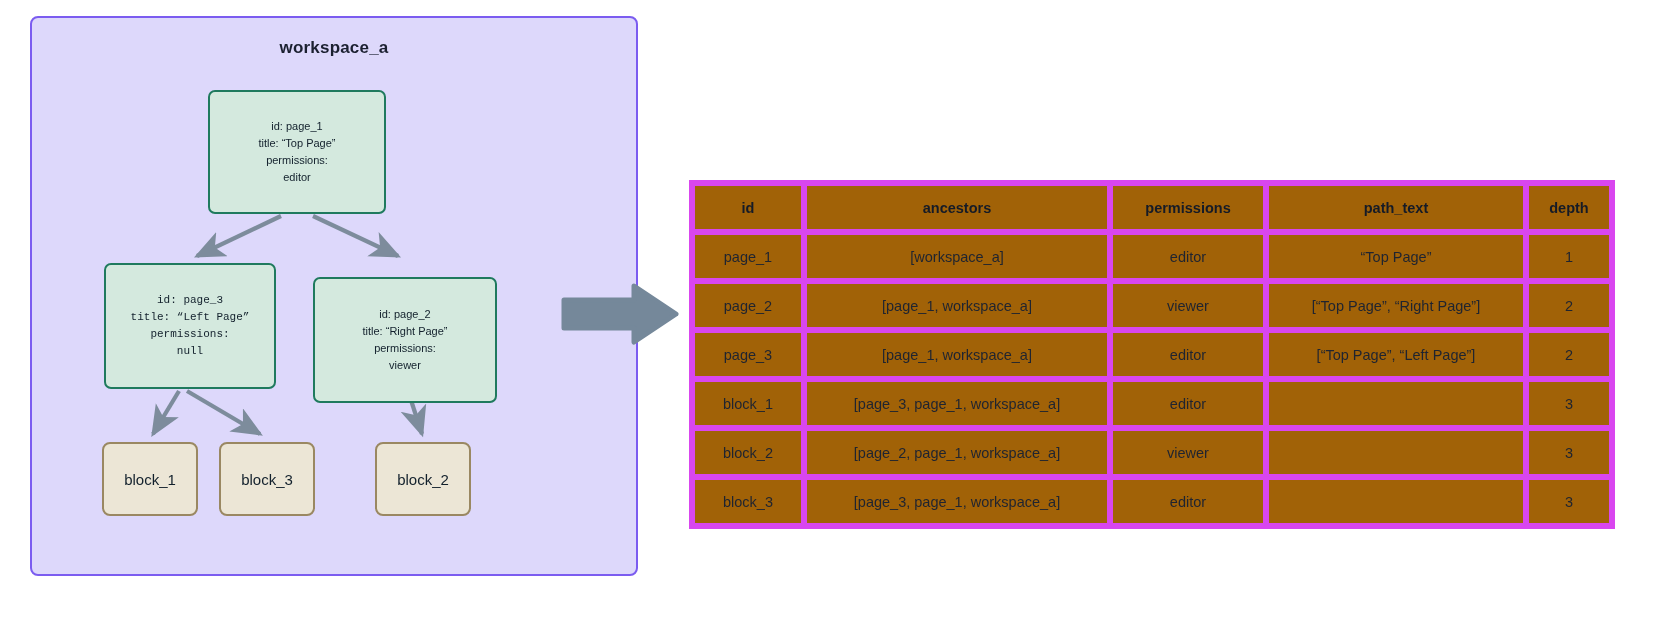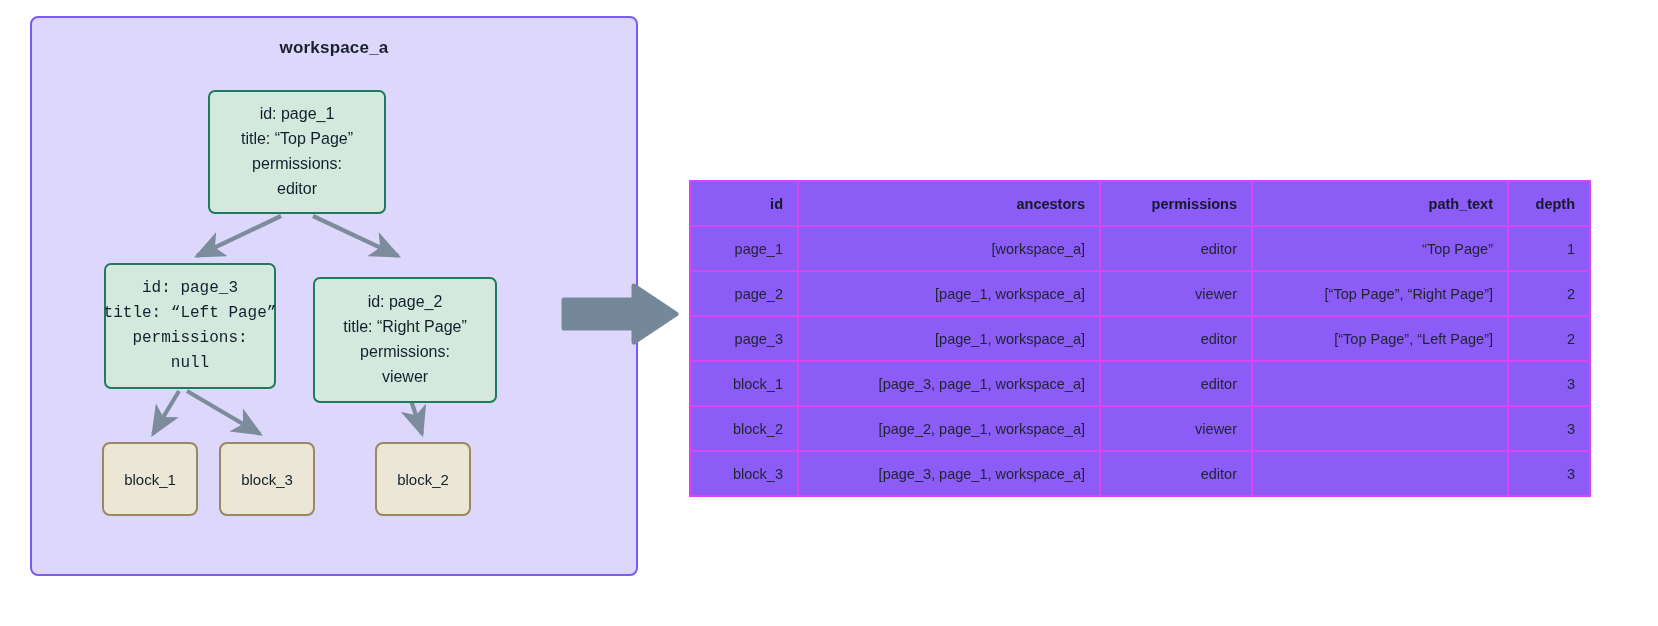--- a/index.html
+++ b/index.html
@@ -21,21 +21,21 @@
     position:absolute;left:0;top:20px;width:100%;text-align:center;
     font-size:17px;font-weight:bold;color:#1b2030;letter-spacing:.2px;
   }
   .node{
     position:absolute;box-sizing:border-box;
     display:flex;flex-direction:column;align-items:center;justify-content:center;
     text-align:center;
   }
   .page-node{
     background:#d4e9de;border:2px solid #1f7a5e;border-radius:7px;
-    color:#12202c;font-size:16px;line-height:1.55;
+    color:#12202c;font-size:11px;line-height:1.55;
   }
   .block-node{
     background:#ece6d6;border:2px solid #9a8862;border-radius:8px;
     color:#12202c;font-size:15px;
   }
   .node .ln{display:block;white-space:nowrap;}
   #node-page-1{left:176px;top:72px;width:178px;height:124px;}
   #node-page-3{left:72px;top:245px;width:172px;height:126px;font-family:Liberation Mono, monospace;}
   #node-page-2{left:281px;top:259px;width:184px;height:126px;}
   #node-block-1{left:70px;top:424px;width:96px;height:74px;}
@@ -50,27 +50,27 @@
   #result-table-wrap{
     position:absolute;left:689px;top:180px;
   }
   table.result-table{
     border-collapse:collapse;
     background:#fbfcfd;
     font-size:14.5px;
     color:#1f2430;
   }
   table.result-table th,table.result-table td{
-    border:2px solid #d946ef;
+    border:6px solid #d946ef;
     padding:0 14px;
     height:43px;
-    text-align:right;
+    text-align:center;
     vertical-align:middle;
     white-space:nowrap;
-    background:#8b5cf6;
+    background:#a16207;
   }
   table.result-table th{font-weight:bold;color:#151b27;}
   .col-id{width:78px;}
   .col-ancestors{width:272px;}
   .col-permissions{width:122px;}
   .col-path{width:226px;}
   .col-depth{width:52px;}
 </style>
 </head>
 <body>

